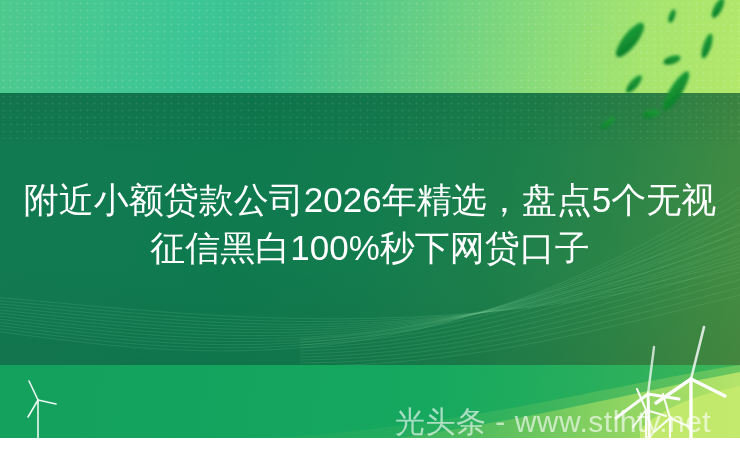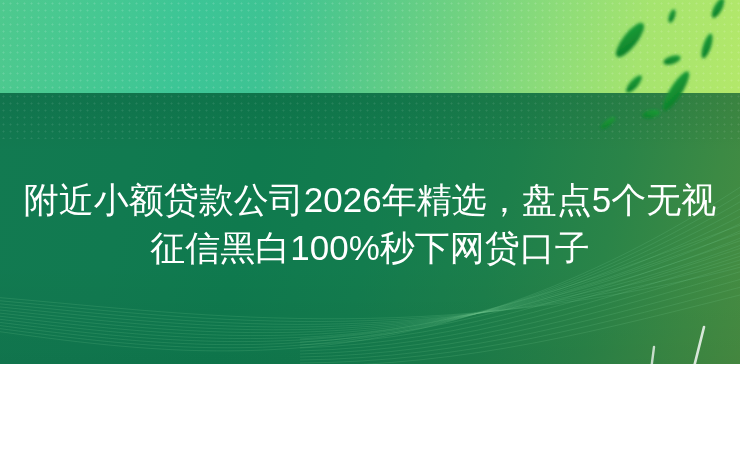--- a/index.html
+++ b/index.html
@@ -7,21 +7,21 @@
     padding: 0;
     background: #ffffff;
   }
   body {
     font-family: "Liberation Sans", "DejaVu Sans", sans-serif;
   }
 
   .banner {
     position: relative;
     width: 740px;
-    height: 364px;
+    height: 438px;
     overflow: hidden;
     background: #3b82f6;
   }
 
   
   .sky {
     position: absolute;
     left: 0; top: 0;
     width: 740px; height: 93px;
     background:
@@ -260,14 +260,15 @@
         <line x1="670" y1="418" x2="670" y2="459"></line>
         <line x1="670" y1="418" x2="663" y2="394"></line>
         <line x1="670" y1="418" x2="690" y2="427"></line>
         <line x1="670" y1="418" x2="654" y2="432"></line>
       </g>
     </g>
   </svg>
 
   <div class="title">附近小额贷款公司2026年精选，盘点5个无视征信黑白100%秒下网贷口子</div>
 
+  <div class="watermark">光头条 - www.stlhty.net</div>
 
 </div>
 
 </body></html>

